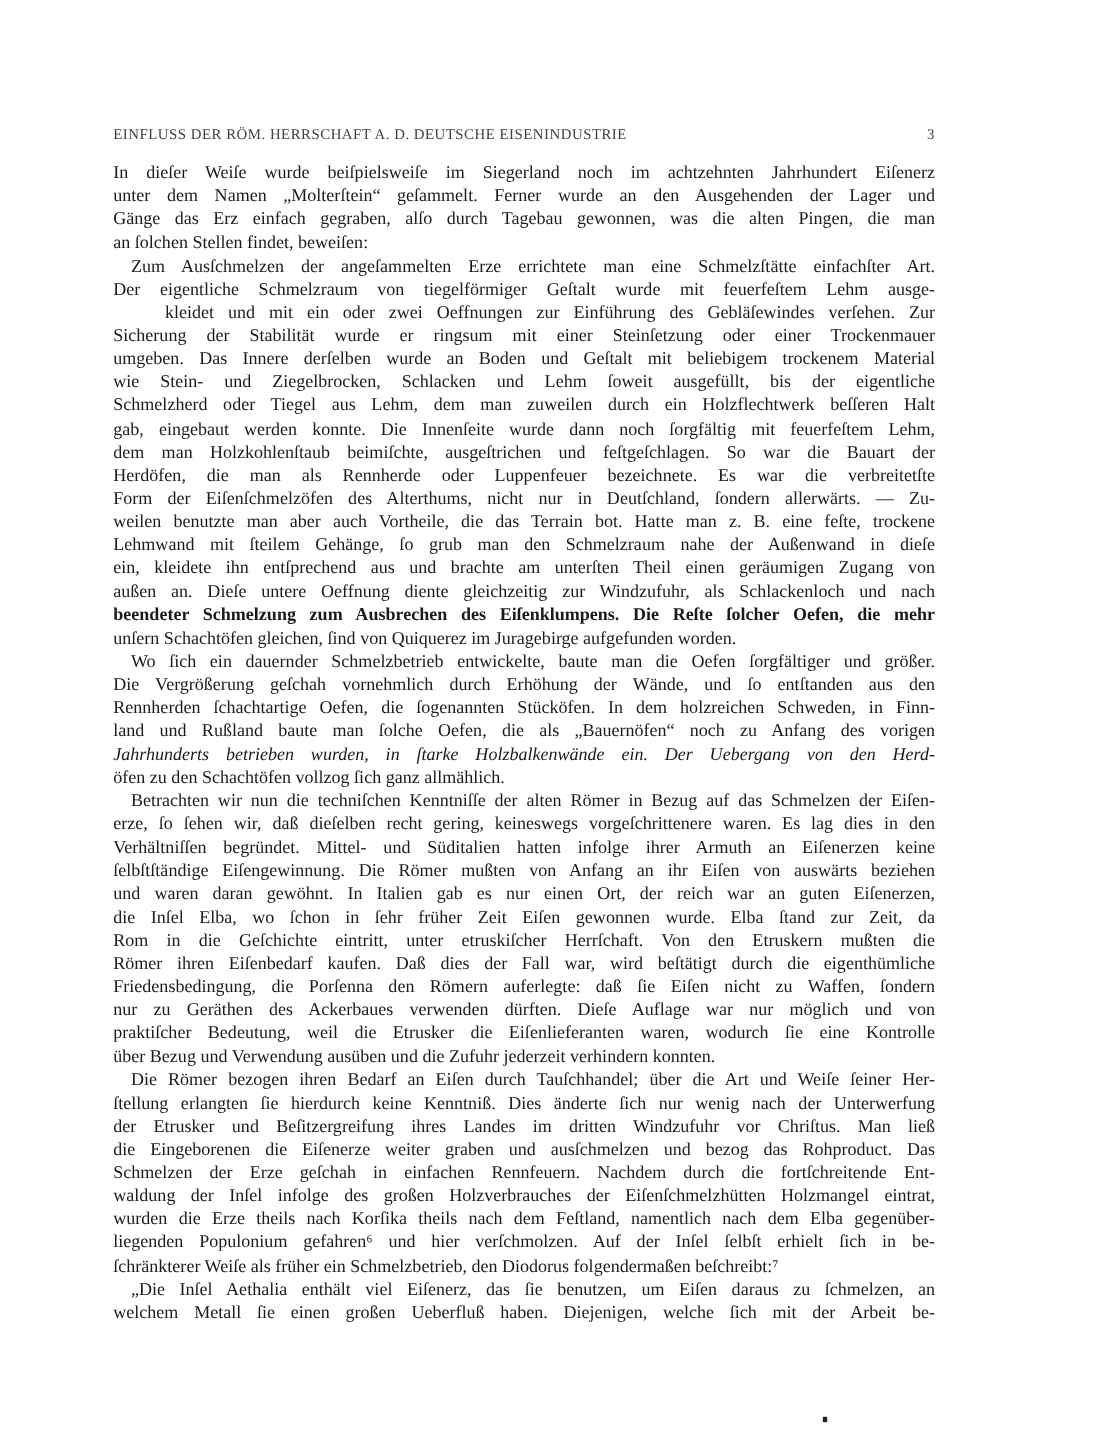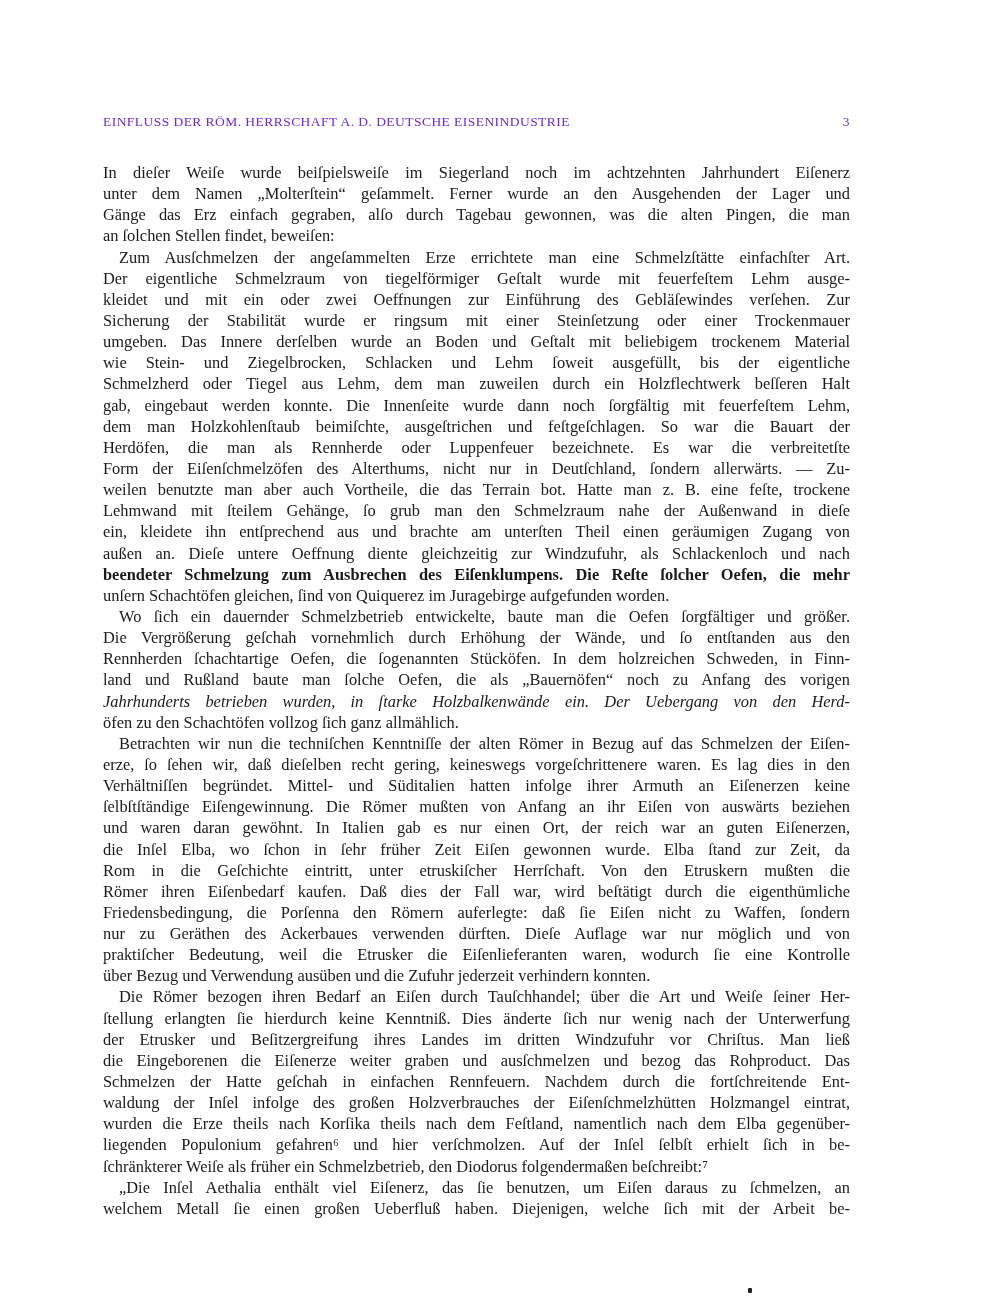--- a/index.html
+++ b/index.html
@@ -16,26 +16,26 @@
     left: 103px; top: 0;
     width: 747px;
   }
   .running-head {
     position: absolute;
     top: 114px; left: 0; width: 747px;
     font-family: "Liberation Serif", serif;
     font-size: 13.5px;
     letter-spacing: 0.45px;
     display: flex; justify-content: space-between;
-    color: #6d28d9;
+    color: #404040;
   }
   .running-head .pgno { margin-right: 0px; }
   .body-text {
     position: absolute;
-    top: 162px; left: 0; width: 747px;
+    top: 146px; left: 0; width: 747px;
     font-family: "Liberation Serif", serif;
     font-size: 16.4px;
     line-height: 21.15px;
     text-align: justify;
     color: #1a1a1a;
   }
   .line {
     display: block;
     white-space: nowrap;
     text-align-last: justify;
@@ -63,21 +63,21 @@
   <div class="body-text" id="body-text">
       <div>
         <span class="line" style="display: block; width: auto;">In dieſer Weiſe wurde beiſpielsweiſe im Siegerland noch im achtzehnten Jahrhundert Eiſenerz</span>
         <span class="line" style="display: block; width: auto;">unter dem Namen „Molterſtein“ geſammelt. Ferner wurde an den Ausgehenden der Lager und</span>
         <span class="line" style="display: block; width: auto;">Gänge das Erz einfach gegraben, alſo durch Tagebau gewonnen, was die alten Pingen, die man</span>
         <span class="line last" style="display: block; width: auto;">an ſolchen Stellen findet, beweiſen:</span>
       </div>
       <div>
         <span class="line indent" style="display: block; width: auto;">Zum Ausſchmelzen der angeſammelten Erze errichtete man eine Schmelzſtätte einfachſter Art.</span>
         <span class="line" style="display: block; width: auto;">Der eigentliche Schmelzraum von tiegelförmiger Geſtalt wurde mit feuerfeſtem Lehm ausge-</span>
-        <span class="line" style="display: block; width: auto;">kleidet und mit ein oder zwei Oeffnungen zur Einführung des Gebläſewindes verſehen. Zur</span>
+        <span class="line" style="display: block; width: auto; margin-left: 47px;">kleidet und mit ein oder zwei Oeffnungen zur Einführung des Gebläſewindes verſehen. Zur</span>
         <span class="line" style="display: block; width: auto;">Sicherung der Stabilität wurde er ringsum mit einer Steinſetzung oder einer Trockenmauer</span>
         <span class="line" style="display: block; width: auto;">umgeben. Das Innere derſelben wurde an Boden und Geſtalt mit beliebigem trockenem Material</span>
         <span class="line" style="display: block; width: auto;">wie Stein- und Ziegelbrocken, Schlacken und Lehm ſoweit ausgefüllt, bis der eigentliche</span>
         <span class="line" style="display: block; width: auto;">Schmelzherd oder Tiegel aus Lehm, dem man zuweilen durch ein Holzflechtwerk beſſeren Halt</span>
         <span class="line" style="display: block; width: auto;">gab, eingebaut werden konnte. Die Innenſeite wurde dann noch ſorgfältig mit feuerfeſtem Lehm,</span>
         <span class="line" style="display: block; width: auto;">dem man Holzkohlenſtaub beimiſchte, ausgeſtrichen und feſtgeſchlagen. So war die Bauart der</span>
         <span class="line" style="display: block; width: auto;">Herdöfen, die man als Rennherde oder Luppenfeuer bezeichnete. Es war die verbreitetſte</span>
         <span class="line" style="display: block; width: auto;">Form der Eiſenſchmelzöfen des Alterthums, nicht nur in Deutſchland, ſondern allerwärts. — Zu-</span>
         <span class="line" style="display: block; width: auto;">weilen benutzte man aber auch Vortheile, die das Terrain bot. Hatte man z. B. eine feſte, trockene</span>
         <span class="line" style="display: block; width: auto;">Lehmwand mit ſteilem Gehänge, ſo grub man den Schmelzraum nahe der Außenwand in dieſe</span>
@@ -106,21 +106,21 @@
         <span class="line" style="display: block; width: auto;">Friedensbedingung, die Porſenna den Römern auferlegte: daß ſie Eiſen nicht zu Waffen, ſondern</span>
         <span class="line" style="display: block; width: auto; font-family: Liberation Serif, serif;">nur zu Geräthen des Ackerbaues verwenden dürften. Dieſe Auflage war nur möglich und von</span>
         <span class="line" style="display: block; width: auto;">praktiſcher Bedeutung, weil die Etrusker die Eiſenlieferanten waren, wodurch ſie eine Kontrolle</span>
         <span class="line last" style="display: block; width: auto;">über Bezug und Verwendung ausüben und die Zufuhr jederzeit verhindern konnten.</span>
       </div>
       <div>
         <span class="line indent" style="display: block; width: auto;">Die Römer bezogen ihren Bedarf an Eiſen durch Tauſchhandel; über die Art und Weiſe ſeiner Her-</span>
         <span class="line" style="display: block; width: auto;">ſtellung erlangten ſie hierdurch keine Kenntniß. Dies änderte ſich nur wenig nach der Unterwerfung</span>
         <span class="line" style="display: block; width: auto;">der Etrusker und Beſitzergreifung ihres Landes im dritten Windzufuhr vor Chriſtus. Man ließ</span>
         <span class="line" style="display: block; width: auto;">die Eingeborenen die Eiſenerze weiter graben und ausſchmelzen und bezog das Rohproduct. Das</span>
-        <span class="line" style="display: block; width: auto;">Schmelzen der Hatte geſchah in einfachen Rennfeuern. Nachdem durch die fortſchreitende Ent-</span>
+        <span class="line" style="display: block; width: auto;">Schmelzen der Erze geſchah in einfachen Rennfeuern. Nachdem durch die fortſchreitende Ent-</span>
         <span class="line" style="display: block; width: auto;">waldung der Inſel infolge des großen Holzverbrauches der Eiſenſchmelzhütten Holzmangel eintrat,</span>
         <span class="line" style="display: block; width: auto;">wurden die Erze theils nach Korſika theils nach dem Feſtland, namentlich nach dem Elba gegenüber-</span>
         <span class="line" style="display: block; width: auto;">liegenden Populonium gefahren⁶ und hier verſchmolzen. Auf der Inſel ſelbſt erhielt ſich in be-</span>
         <span class="line last" style="display: block; width: auto;">ſchränkterer Weiſe als früher ein Schmelzbetrieb, den Diodorus folgendermaßen beſchreibt:⁷</span>
       </div>
       <div>
         <span class="line indent" style="display: block; width: auto;">„Die Inſel Aethalia enthält viel Eiſenerz, das ſie benutzen, um Eiſen daraus zu ſchmelzen, an</span>
         <span class="line" style="display: block; width: auto;">welchem Metall ſie einen großen Ueberfluß haben. Diejenigen, welche ſich mit der Arbeit be-</span>
       </div>
     </div>

